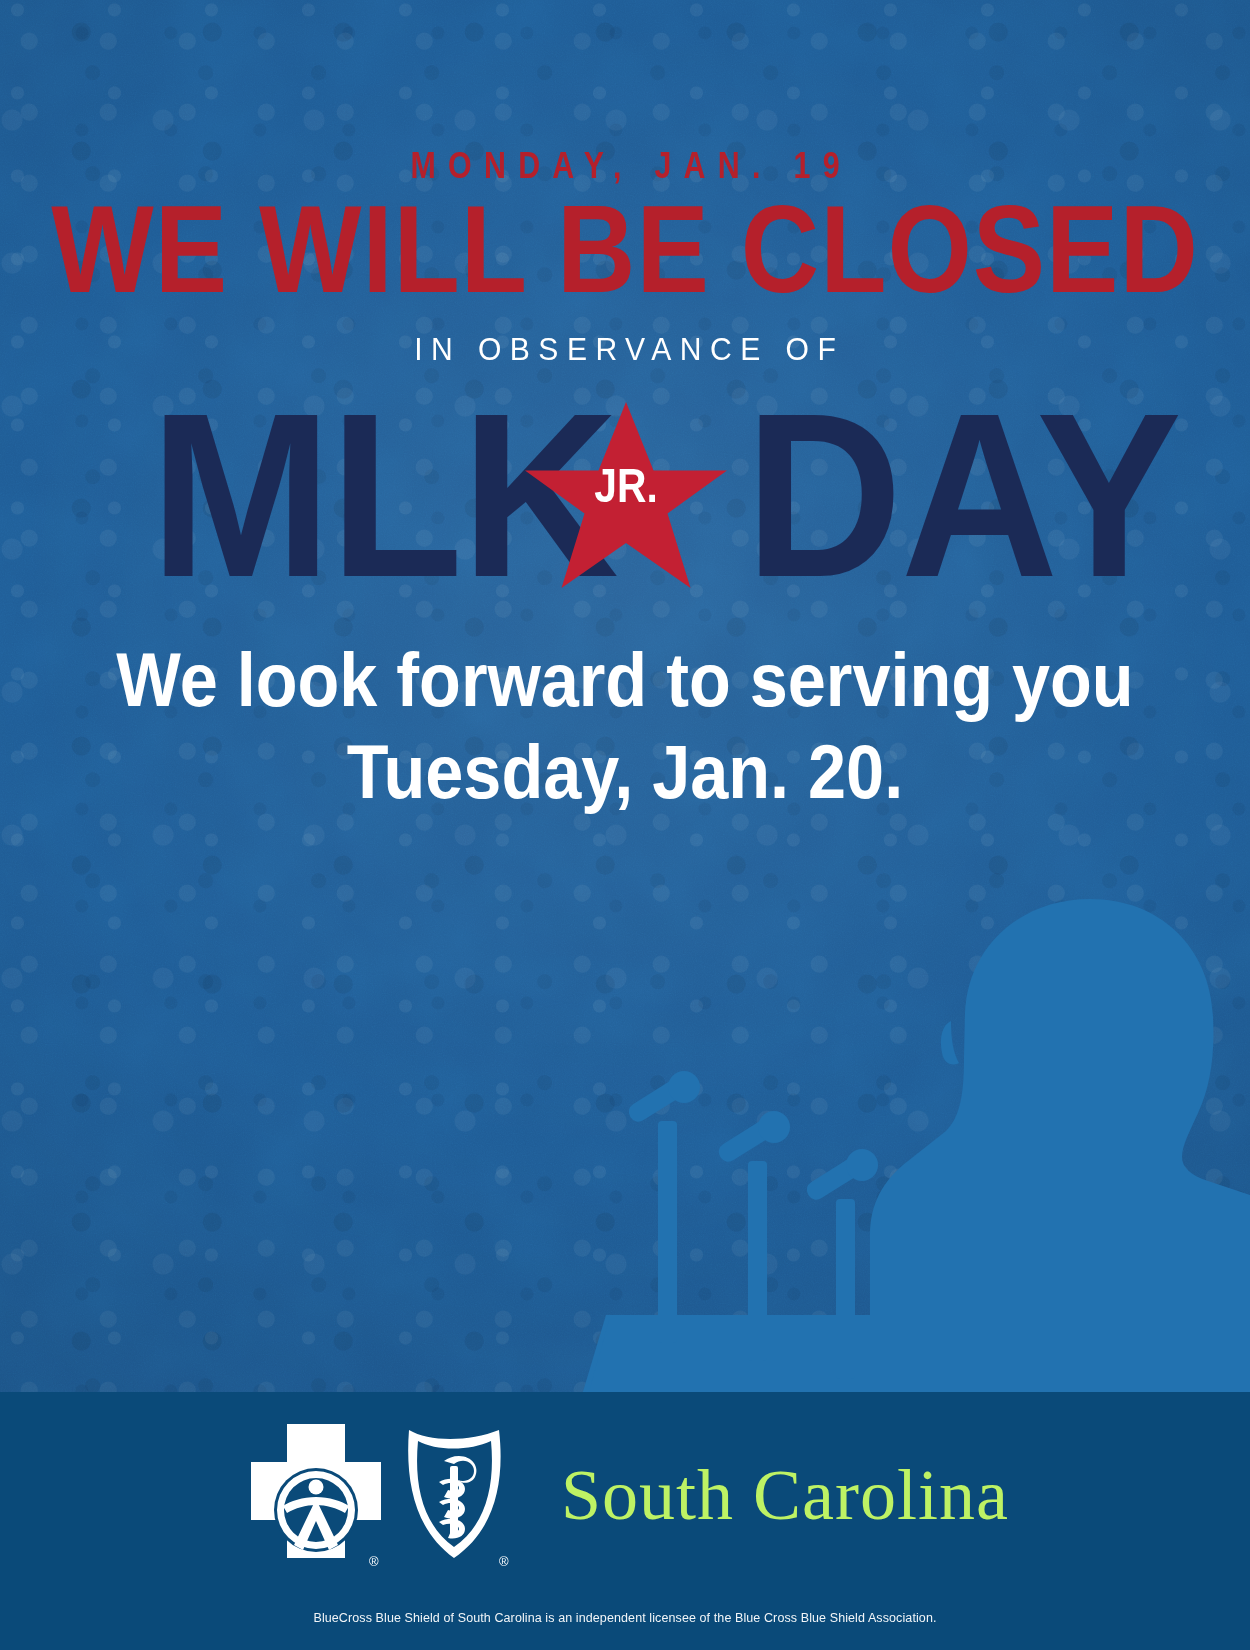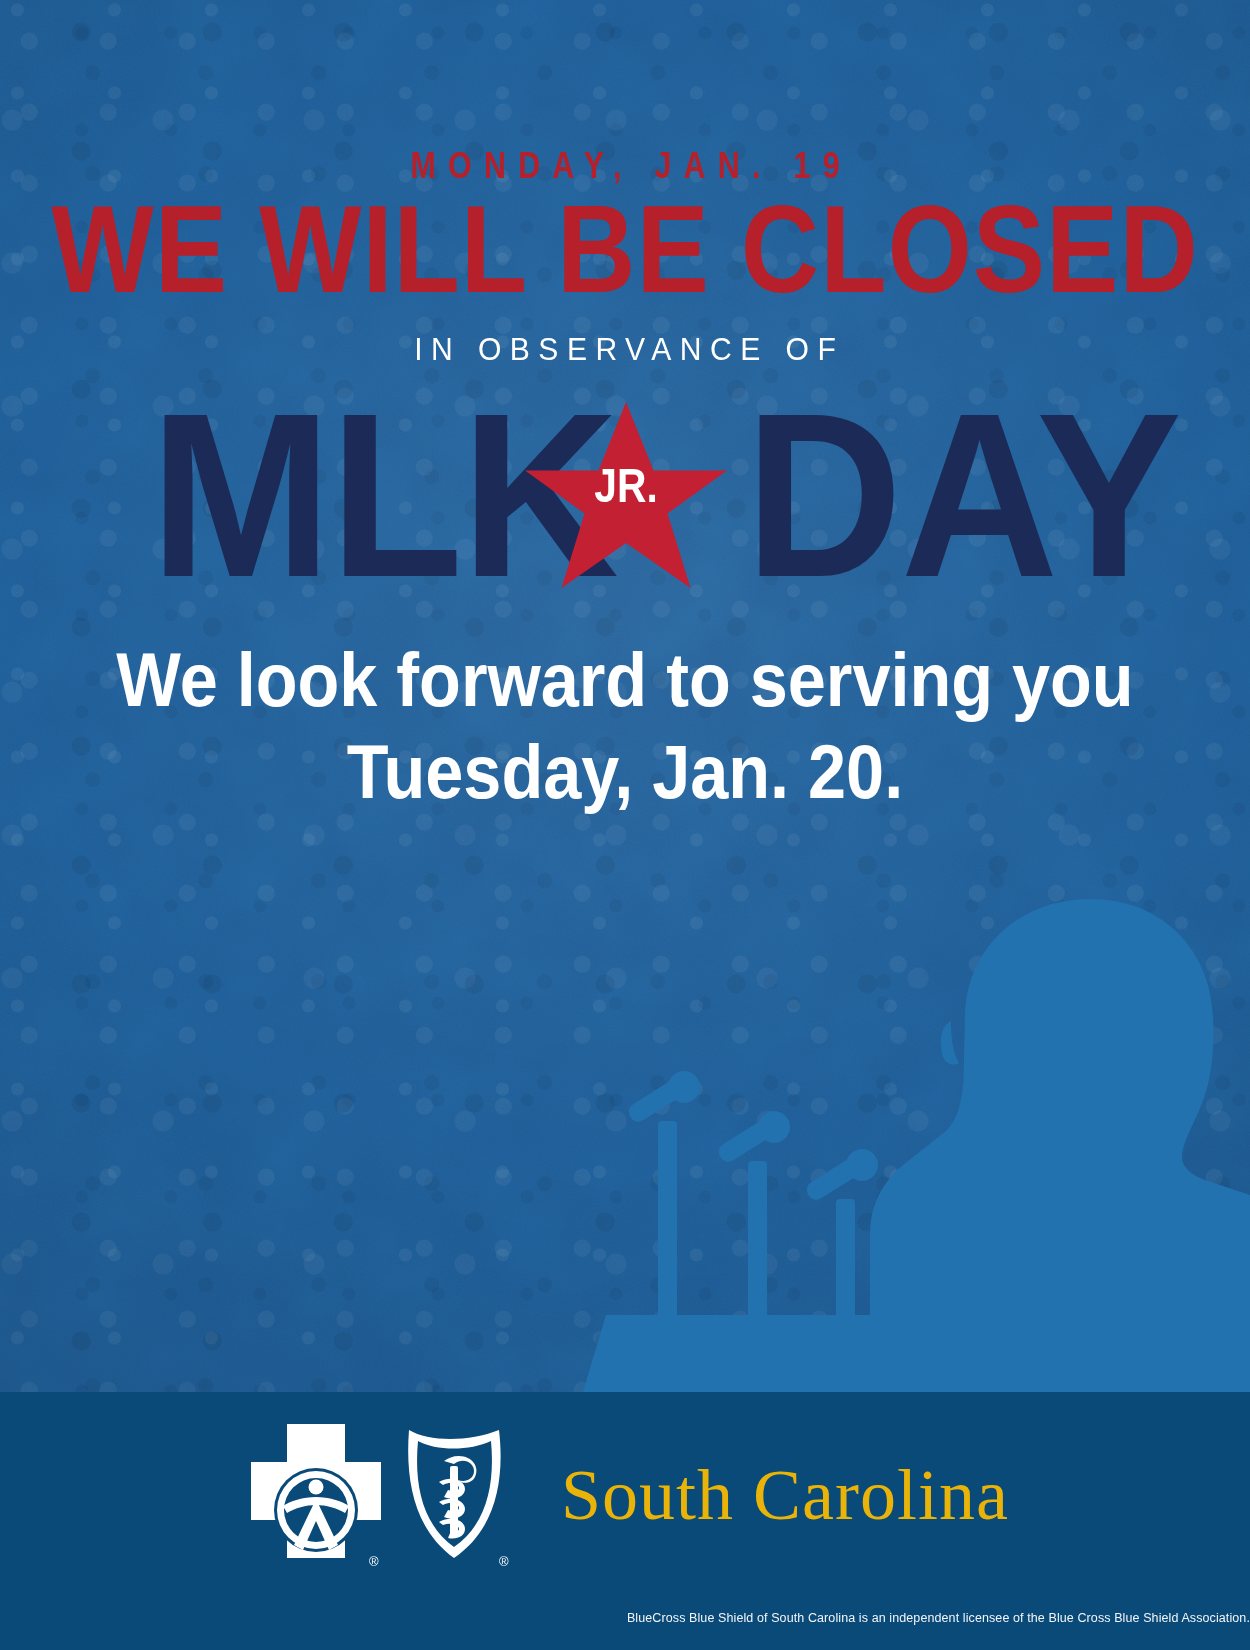--- a/index.html
+++ b/index.html
@@ -188,35 +188,35 @@
     left: 0;
     top: 28px;
     width: 1250px;
     height: 150px;
     display: flex;
     align-items: center;
     justify-content: center;
   }
   .logo-mark { display: block; }
   .logo-name {
-    color: #eab308;
+    color: #bef264;
     font-family: "Liberation Serif", "DejaVu Serif", serif;
     font-weight: normal;
     font-size: 72px;
     line-height: 76px;
     letter-spacing: 1px;
     margin-left: 42px;
     white-space: nowrap;
   }
   .disclaimer {
     position: absolute;
     left: 0;
     top: 218px;
     width: 1250px;
-    text-align: right;
+    text-align: center;
     color: #ffffff;
     font-family: "Liberation Sans Narrow", "Liberation Sans", sans-serif;
     font-size: 12.5px;
     line-height: 16px;
     letter-spacing: 0.1px;
     opacity: .95;
   }
 </style>
 </head>
 <body>

